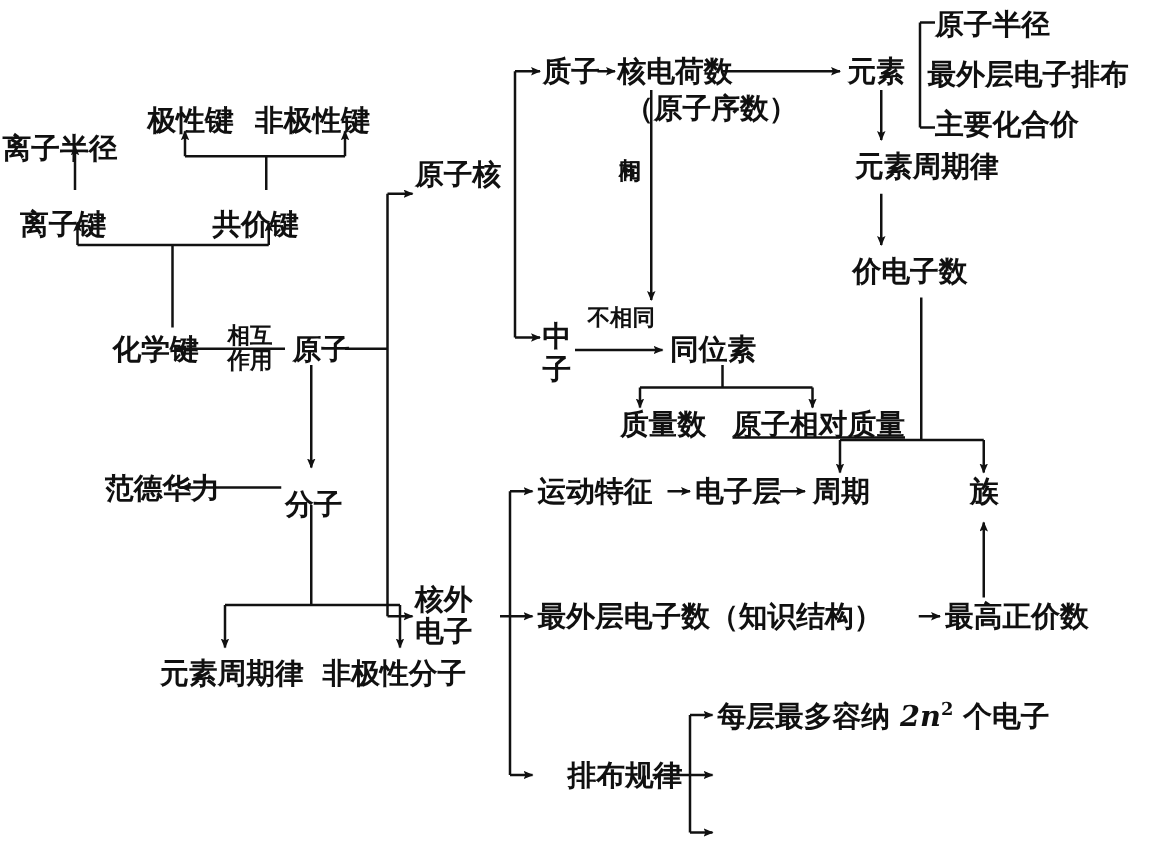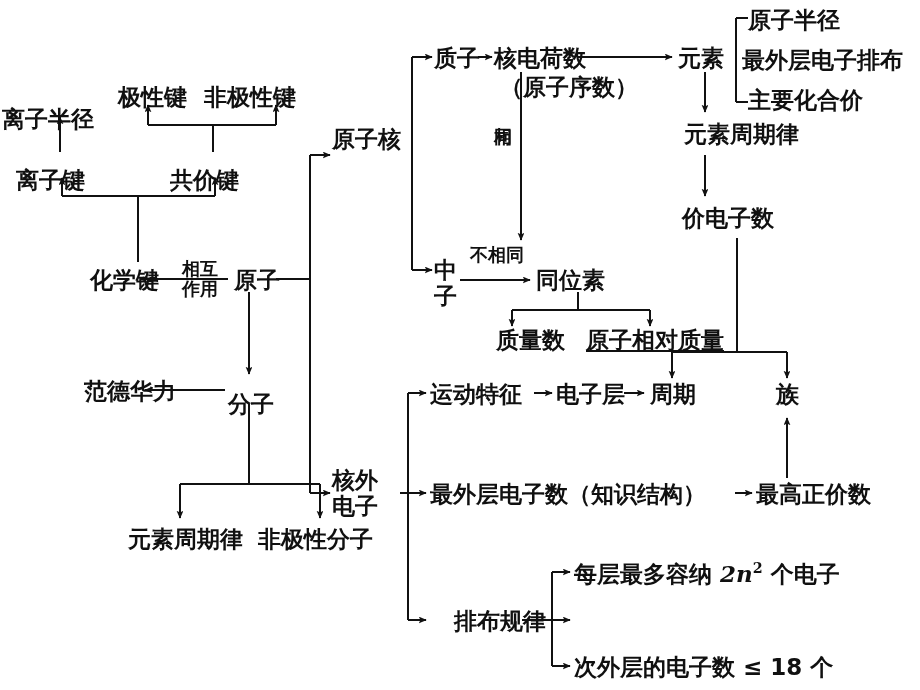--- a/index.html
+++ b/index.html
@@ -226,16 +226,15 @@
 
   <div class="node" style="left:430px;top:482px;">最外层电子数（知识结构）</div>
 
   <div class="node" style="left:756px;top:482px;">最高正价数</div>
 
   <div class="node" style="left:454px;top:609px;">排布规律</div>
 
   <div class="node" style="left:574px;top:561px;"><span>每层最多容纳 </span><span class="mathsub"><span>2n</span><sup>2</sup></span><span> 个电子</span></div>
 
 
-  <div class="node" style="left:574px;top:655px;">次外层的电子数 ≤ 18 个</div>
 
 
 </div>
 
 </body></html>

